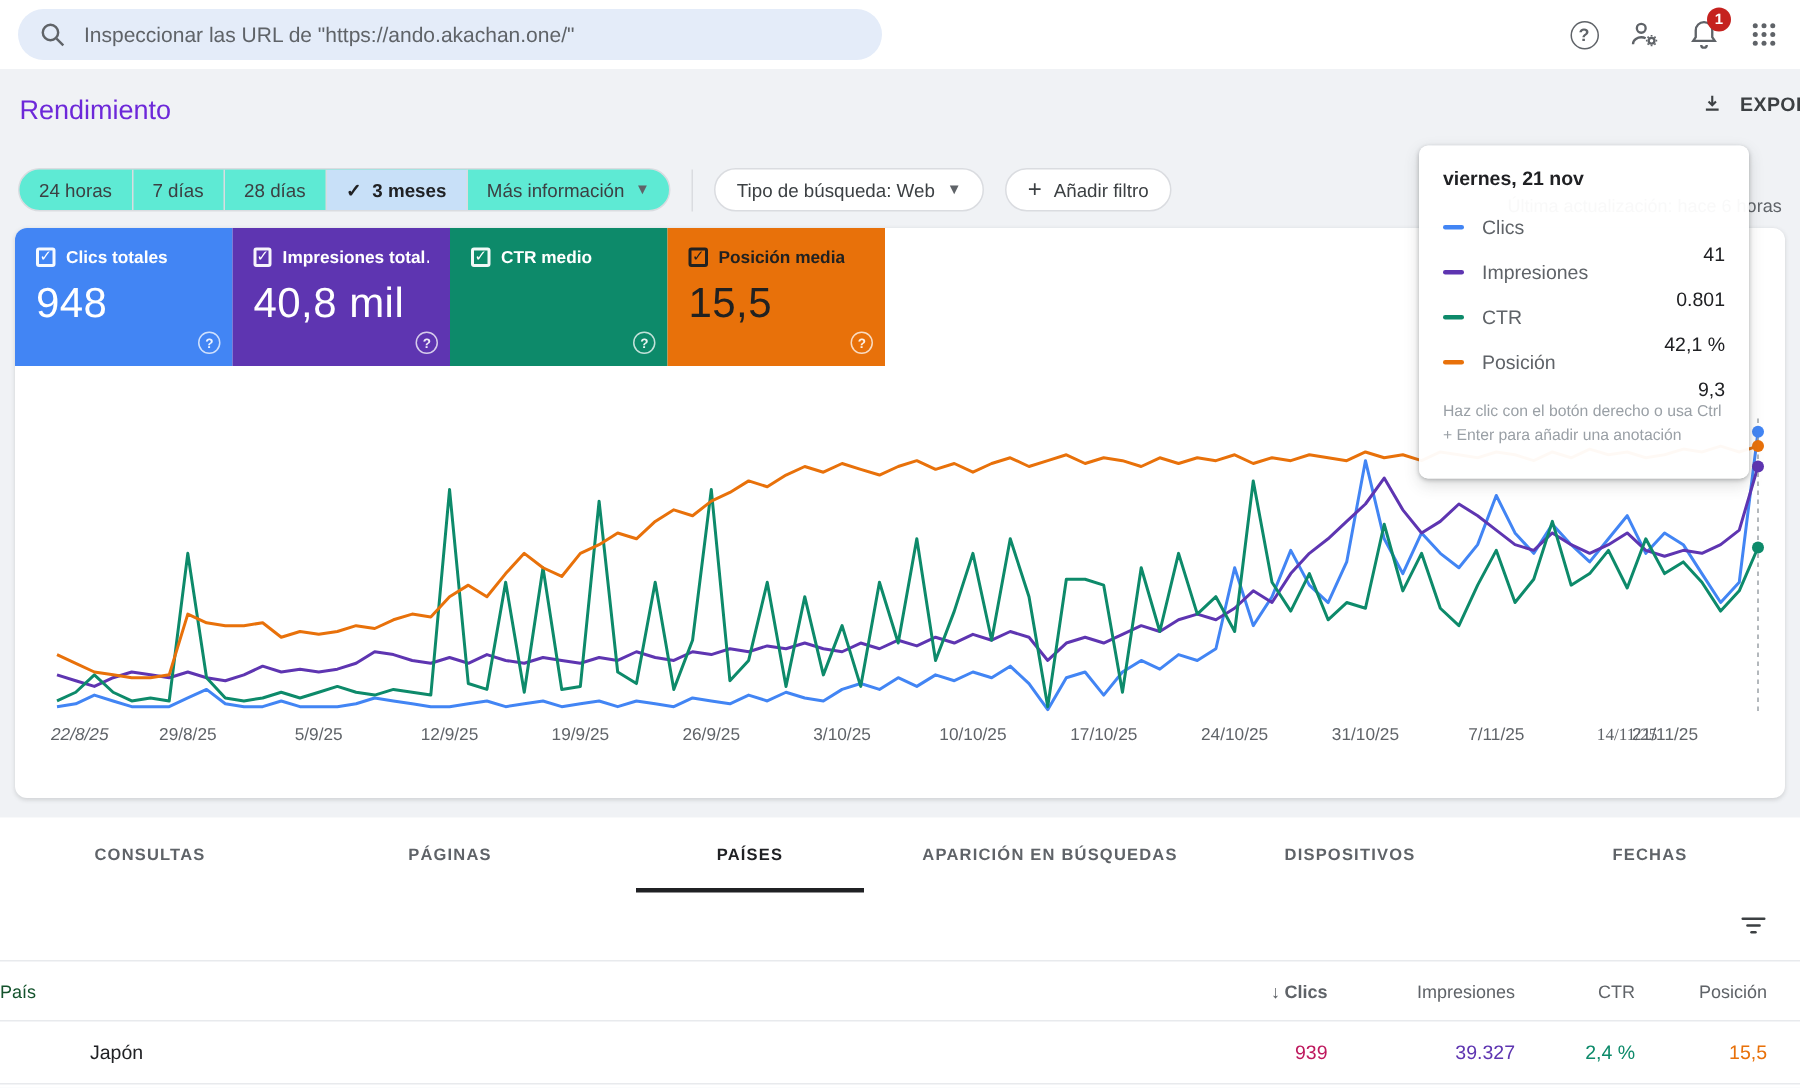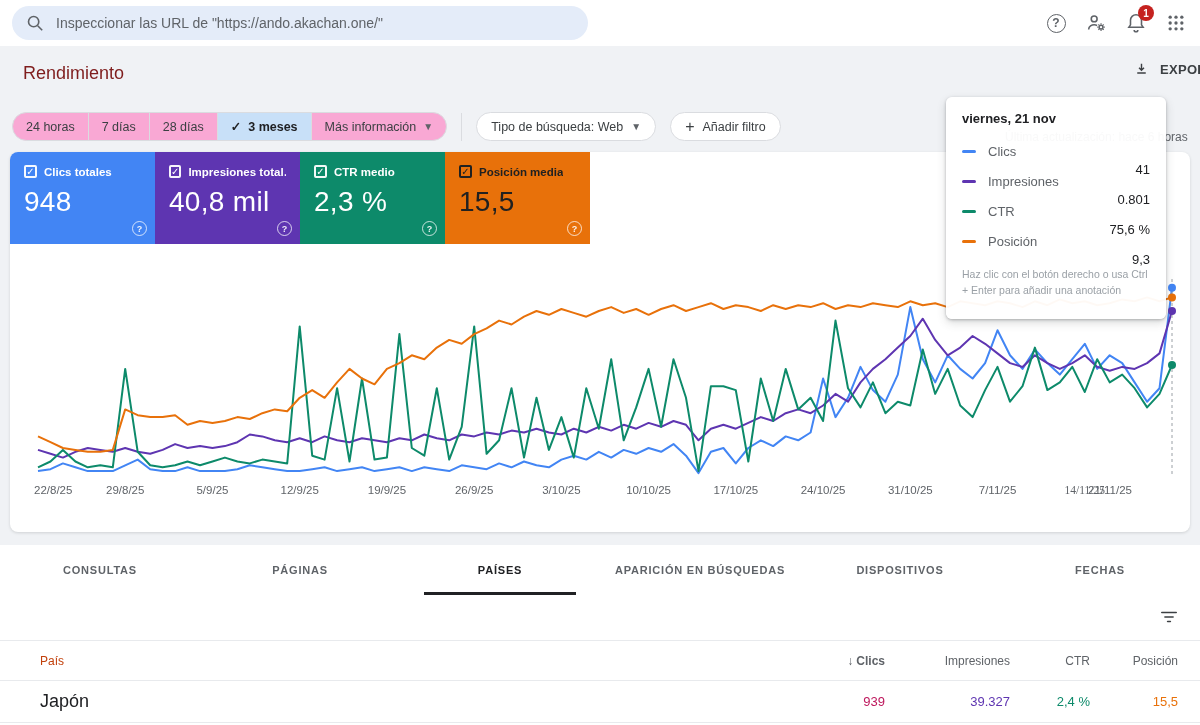--- a/index.html
+++ b/index.html
@@ -16,27 +16,27 @@
   .topbar-icons { position:absolute; right:0; top:0; height:46px; display:flex; align-items:center; }
   .tb-icon { width:40px; height:40px; display:flex; align-items:center; justify-content:center; position:relative; cursor:pointer; }
   .help-circle { width:19px; height:19px; border:1.7px solid #5f6368; border-radius:50%;
                  color:#5f6368; font-size:12px; font-weight:bold; display:flex; align-items:center; justify-content:center; }
   .badge { position:absolute; top:2px; right:2px; min-width:16px; height:16px; background:#c5221f; color:#fff;
            border-radius:50%; font-size:10px; display:flex; align-items:center; justify-content:center; font-weight:bold; }
   .grid-wrap { margin-right:4px; }
 
   
   .page-header { position:absolute; left:0; top:46px; width:1200px; height:52px; }
-  .page-title { position:absolute; left:23px; top:17px; font-size:18px; color:#7f1d1d; }
+  .page-title { position:absolute; left:13px; top:17px; font-size:18px; color:#6d28d9; }
   .export-btn { position:absolute; left:1133px; top:15px; display:flex; align-items:center; gap:10px;
                 font-size:13px; font-weight:bold; color:#3c4043; letter-spacing:.3px; white-space:nowrap; cursor:pointer; }
 
   
   .filter-row { position:absolute; left:12px; top:112px; display:flex; align-items:center; gap:14px; }
-  .segmented { display:flex; border:1px solid #dadce0; border-radius:15px; background:#f9a8d4; overflow:hidden; height:29px; }
+  .segmented { display:flex; border:1px solid #dadce0; border-radius:15px; background:#5eead4; overflow:hidden; height:29px; }
   .segment { padding:0 13px; display:flex; align-items:center; gap:7px; font-size:12.5px; color:#3c4043;
              border-right:1px solid #dadce0; cursor:pointer; white-space:nowrap; }
   .segment:last-child { border-right:none; }
   .segment.selected { background:#c8e0f8; color:#202124; font-weight:bold; }
   .vdivider { width:1px; height:28px; background:#dadce0; }
   .pill { height:29px; border:1px solid #dadce0; border-radius:15px; background:#fff; display:flex;
           align-items:center; gap:8px; padding:0 14px; font-size:12.5px; color:#3c4043; cursor:pointer; white-space:nowrap; }
   .caret { font-size:10px; color:#5f6368; }
   .plus { font-size:16px; color:#3c4043; line-height:1; }
 
@@ -75,31 +75,31 @@
   
   .table-card { position:absolute; left:0; top:545px; width:1200px; height:190px; background:#fff; }
   .tabs { display:flex; height:50px; }
   .tab { flex:1; display:flex; align-items:center; justify-content:center; font-size:11px; font-weight:bold;
          letter-spacing:.8px; color:#5f6368; position:relative; cursor:pointer; }
   .tab.active { color:#202124; }
   .tab.active:after { content:""; position:absolute; left:12%; bottom:0; width:76%; height:3px; background:#202124; }
   .table-toolbar { height:46px; position:relative; border-bottom:1px solid #e8eaed; }
   .filter-icon { position:absolute; right:22px; top:14px; cursor:pointer; }
   .thead { height:40px; display:flex; align-items:center; border-bottom:1px solid #e8eaed; position:relative; }
-  .th-first { padding-left:40px; font-size:12px; color:#c2410c; }
+  .th-first { font-size:12px; color:#14532d; }
   .num-cols { position:absolute; right:22px; display:flex; }
   .col-clics { width:110px; text-align:right; }
   .col-impr { width:125px; text-align:right; }
   .col-ctr { width:80px; text-align:right; }
   .col-pos { width:88px; text-align:right; }
   .thead .num-cols > div { font-size:12px; color:#5f6368; }
   .thead .col-clics { color:#202124; font-weight:bold; }
   .sort-arrow { font-weight:bold; margin-right:3px; }
   .trow { height:42px; display:flex; align-items:center; border-bottom:1px solid #e8eaed; position:relative; }
-  .td-first { padding-left:40px; font-size:18px; color:#202124; }
+  .td-first { padding-left:60px; font-size:13px; color:#202124; }
   .trow .num-cols > div { font-size:13px; }
 
   svg { display:block; }
 </style>
 </head>
 <body>
 
 <div class="topbar">
   <div class="searchbar">
     <span>
@@ -210,21 +210,20 @@
         <span class="tile-label">Impresiones total…</span>
       </div>
       <div class="tile-value">40,8 mil</div>
       <span class="tile-help">?</span>
     </div>
     <div class="tile" style="background: rgb(13, 138, 106);">
       <div class="tile-head">
         <span class="cb">✓</span>
         <span class="tile-label">CTR medio</span>
       </div>
-      <div class="tile-value">2,3 %</div>
       <span class="tile-help">?</span>
     </div>
     <div class="tile dark" style="background: rgb(232, 113, 10);">
       <div class="tile-head">
         <span class="cb">✓</span>
         <span class="tile-label">Posición media</span>
       </div>
       <div class="tile-value">15,5</div>
       <span class="tile-help">?</span>
     </div>
@@ -235,21 +234,21 @@
       <polyline points="8.0,172.9 20.5,176.8 32.9,180.6 45.4,174.8 57.8,171.0 70.3,172.9 82.8,174.8 95.2,171.0 107.7,174.8 120.2,176.8 132.6,172.9 145.1,167.1 157.5,171.0 170.0,169.1 182.5,171.0 194.9,169.1 207.4,165.2 219.8,157.5 232.3,159.4 244.8,163.3 257.2,165.2 269.7,161.3 282.2,165.2 294.6,159.4 307.1,163.3 319.5,165.2 332.0,161.3 344.5,163.3 356.9,165.2 369.4,161.3 381.8,163.3 394.3,157.5 406.8,161.3 419.2,163.3 431.7,157.5 444.2,159.4 456.6,155.5 469.1,157.5 481.5,153.6 494.0,155.5 506.5,151.7 518.9,155.5 531.4,157.5 543.8,151.7 556.3,155.5 568.8,149.8 581.2,153.6 593.7,147.8 606.2,151.7 618.6,145.9 631.1,149.8 643.5,144.0 656.0,147.8 668.5,163.3 680.9,151.7 693.4,147.8 705.8,151.7 718.3,145.9 730.8,140.1 743.2,144.0 755.7,136.2 768.2,132.4 780.6,136.2 793.1,128.5 805.5,116.9 818.0,124.7 830.5,105.4 842.9,91.9 855.4,82.2 867.8,70.6 880.3,59.0 892.8,41.7 905.2,62.9 917.7,78.3 930.2,70.6 942.6,59.0 955.1,66.8 967.5,76.4 980.0,86.1 992.5,89.9 1004.9,78.3 1017.4,86.1 1029.8,91.9 1042.3,86.1 1054.8,78.3 1067.2,89.9 1079.7,93.8 1092.2,89.9 1104.6,91.9 1117.1,86.1 1129.5,76.4 1142.0,34.0" fill="none" stroke="#5e35b1" stroke-width="2" stroke-linejoin="round"></polyline>
       <polyline points="8.0,190.3 20.5,184.5 32.9,172.9 45.4,184.5 57.8,190.3 70.3,188.3 82.8,190.3 95.2,91.9 107.7,174.8 120.2,188.3 132.6,190.3 145.1,188.3 157.5,184.5 170.0,188.3 182.5,184.5 194.9,180.6 207.4,184.5 219.8,186.4 232.3,182.6 244.8,184.5 257.2,186.4 269.7,49.4 282.2,178.7 294.6,182.6 307.1,111.2 319.5,184.5 332.0,101.5 344.5,182.6 356.9,180.6 369.4,57.1 381.8,171.0 394.3,178.7 406.8,111.2 419.2,182.6 431.7,149.8 444.2,49.4 456.6,176.8 469.1,163.3 481.5,111.2 494.0,180.6 506.5,120.8 518.9,172.9 531.4,140.1 543.8,180.6 556.3,111.2 568.8,151.7 581.2,82.2 593.7,163.3 606.2,130.4 618.6,91.9 631.1,149.8 643.5,82.2 656.0,120.8 668.5,194.1 680.9,109.2 693.4,109.2 705.8,113.1 718.3,184.5 730.8,101.5 743.2,144.0 755.7,91.9 768.2,132.4 780.6,120.8 793.1,144.0 805.5,43.6 818.0,111.2 830.5,130.4 842.9,105.4 855.4,136.2 867.8,124.7 880.3,128.5 892.8,72.5 905.2,116.9 917.7,91.9 930.2,128.5 942.6,140.1 955.1,113.1 967.5,89.9 980.0,124.7 992.5,109.2 1004.9,70.6 1017.4,113.1 1029.8,105.4 1042.3,89.9 1054.8,115.0 1067.2,82.2 1079.7,105.4 1092.2,97.6 1104.6,111.2 1117.1,130.4 1129.5,116.9 1142.0,88.0" fill="none" stroke="#0d8a6a" stroke-width="2" stroke-linejoin="round"></polyline>
       <polyline points="8.0,159.4 20.5,165.2 32.9,171.0 45.4,172.9 57.8,174.8 70.3,174.8 82.8,172.9 95.2,132.4 107.7,138.2 120.2,140.1 132.6,140.1 145.1,138.2 157.5,147.8 170.0,144.0 182.5,145.9 194.9,144.0 207.4,140.1 219.8,142.0 232.3,136.2 244.8,132.4 257.2,134.3 269.7,120.8 282.2,113.1 294.6,120.8 307.1,105.4 319.5,91.9 332.0,101.5 344.5,107.3 356.9,91.9 369.4,86.1 381.8,78.3 394.3,82.2 406.8,70.6 419.2,62.9 431.7,66.8 444.2,57.1 456.6,51.3 469.1,43.6 481.5,47.5 494.0,39.7 506.5,34.0 518.9,37.8 531.4,32.0 543.8,35.9 556.3,39.7 568.8,34.0 581.2,30.1 593.7,35.9 606.2,32.0 618.6,37.8 631.1,32.0 643.5,28.2 656.0,34.0 668.5,30.1 680.9,26.2 693.4,32.0 705.8,28.2 718.3,30.1 730.8,34.0 743.2,28.2 755.7,32.0 768.2,28.2 780.6,30.1 793.1,26.2 805.5,32.0 818.0,28.2 830.5,30.1 842.9,26.2 855.4,28.2 867.8,30.1 880.3,24.3 892.8,28.2 905.2,26.2 917.7,30.1 930.2,24.3 942.6,26.2 955.1,28.2 967.5,24.3 980.0,26.2 992.5,30.1 1004.9,24.3 1017.4,28.2 1029.8,22.4 1042.3,26.2 1054.8,24.3 1067.2,28.2 1079.7,26.2 1092.2,22.4 1104.6,24.3 1117.1,20.4 1129.5,24.3 1142.0,20.4" fill="none" stroke="#e8710a" stroke-width="2" stroke-linejoin="round"></polyline>
       <line x1="1142" x2="1142" y1="2" y2="198" stroke="#9aa0a6" stroke-width="1" stroke-dasharray="3,3"></line>
       <circle cx="1142" cy="10.8" r="4" fill="#4285f4"></circle>
       <circle cx="1142" cy="34.0" r="4" fill="#5e35b1"></circle>
       <circle cx="1142" cy="88.0" r="4" fill="#0d8a6a"></circle>
       <circle cx="1142" cy="20.4" r="4" fill="#e8710a"></circle>
     </svg>
   <div class="xlabels">
-      <span style="left: 4px;">22/8/25</span>
+      <span style="left: 4px; font-style: italic;">22/8/25</span>
       <span style="left: 8.28094%; transform: translateX(-50%);">29/8/25</span>
       <span style="left: 15.8662%; transform: translateX(-50%);">5/9/25</span>
       <span style="left: 23.4515%; transform: translateX(-50%);">12/9/25</span>
       <span style="left: 31.0368%; transform: translateX(-50%);">19/9/25</span>
       <span style="left: 38.6221%; transform: translateX(-50%);">26/9/25</span>
       <span style="left: 46.2074%; transform: translateX(-50%);">3/10/25</span>
       <span style="left: 53.7926%; transform: translateX(-50%);">10/10/25</span>
       <span style="left: 61.3779%; transform: translateX(-50%);">17/10/25</span>
       <span style="left: 68.9632%; transform: translateX(-50%);">24/10/25</span>
       <span style="left: 76.5485%; transform: translateX(-50%);">31/10/25</span>
@@ -269,21 +268,21 @@
     <span class="tt-value">41</span>
   </div>
   <div class="tt-row">
     <span class="tt-dash" style="background: rgb(94, 53, 177);"></span>
     <span class="tt-label">Impresiones</span>
     <span class="tt-value">0.801</span>
   </div>
   <div class="tt-row">
     <span class="tt-dash" style="background: rgb(13, 138, 106);"></span>
     <span class="tt-label">CTR</span>
-    <span class="tt-value">75,6 %</span>
+    <span class="tt-value">42,1 %</span>
   </div>
   <div class="tt-row">
     <span class="tt-dash" style="background: rgb(232, 113, 10);"></span>
     <span class="tt-label">Posición</span>
     <span class="tt-value">9,3</span>
   </div>
   <div class="tt-hint">Haz clic con el botón derecho o usa Ctrl + Enter para añadir una anotación</div>
 </div>
 
 <div class="table-card">

